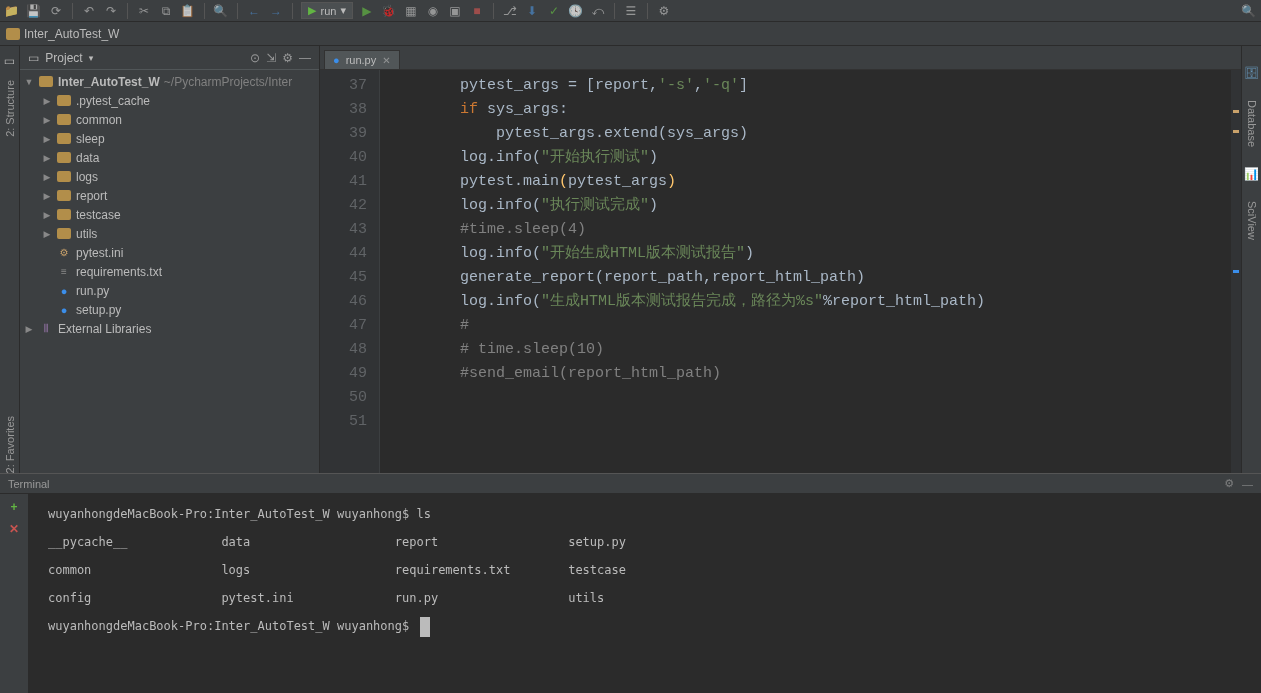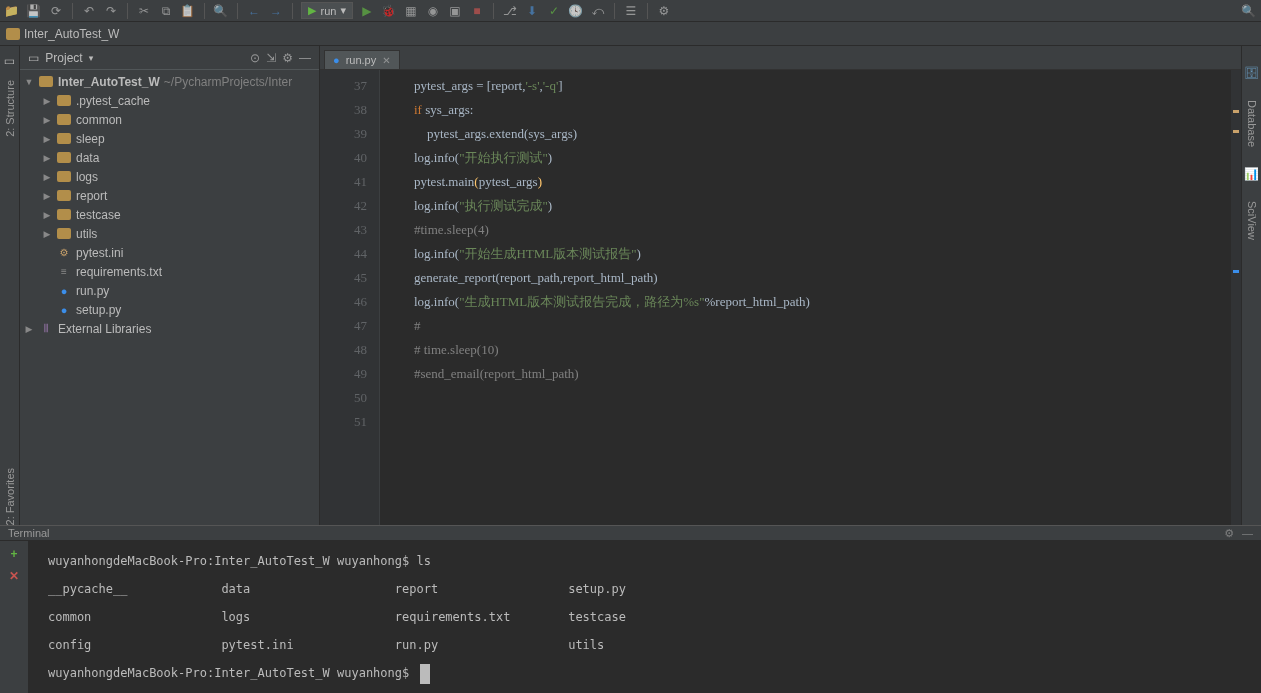--- a/index.html
+++ b/index.html
@@ -128,22 +128,22 @@
   display: flex;
   align-items: center;
   gap: 6px;
   font-size: 11px;
 }
 .tab .close { opacity: 0.6; font-size: 10px; cursor: pointer; }
 .editor-body {
   flex: 1;
   display: flex;
   background: #2b2b2b;
-  font-family: Liberation Serif, serif;
-  font-size: 13px;
+  font-family: Liberation Mono, monospace;
+  font-size: 15px;
   overflow: hidden;
   position: relative;
 }
 .gutter {
   width: 60px;
   text-align: right;
   padding: 4px 12px 4px 4px;
   color: #606366;
   background: #313335;
   border-right: 1px solid #3c3f41;
@@ -165,21 +165,21 @@
   height: 22px;
   background: #3c3f41;
   border-top: 1px solid #323232;
   display: flex;
   align-items: center;
   padding: 0 12px;
   font-size: 11px;
   color: #888;
 }
 .terminal-panel {
-  height: 168px;
+  height: 220px;
   background: #2b2b2b;
   border-top: 1px solid #555;
   display: flex;
   flex-direction: column;
 }
 .terminal-header {
   height: 20px;
   background: #3c3f41;
   border-bottom: 1px solid #2b2b2b;
   display: flex;

